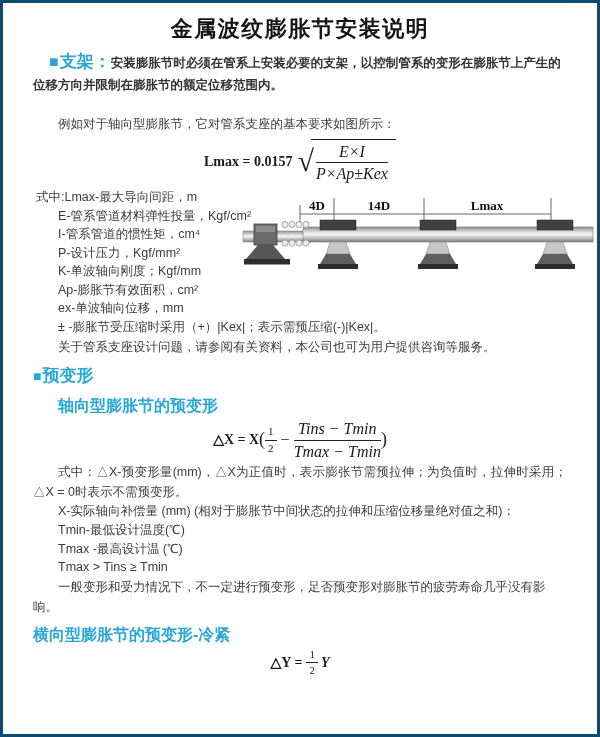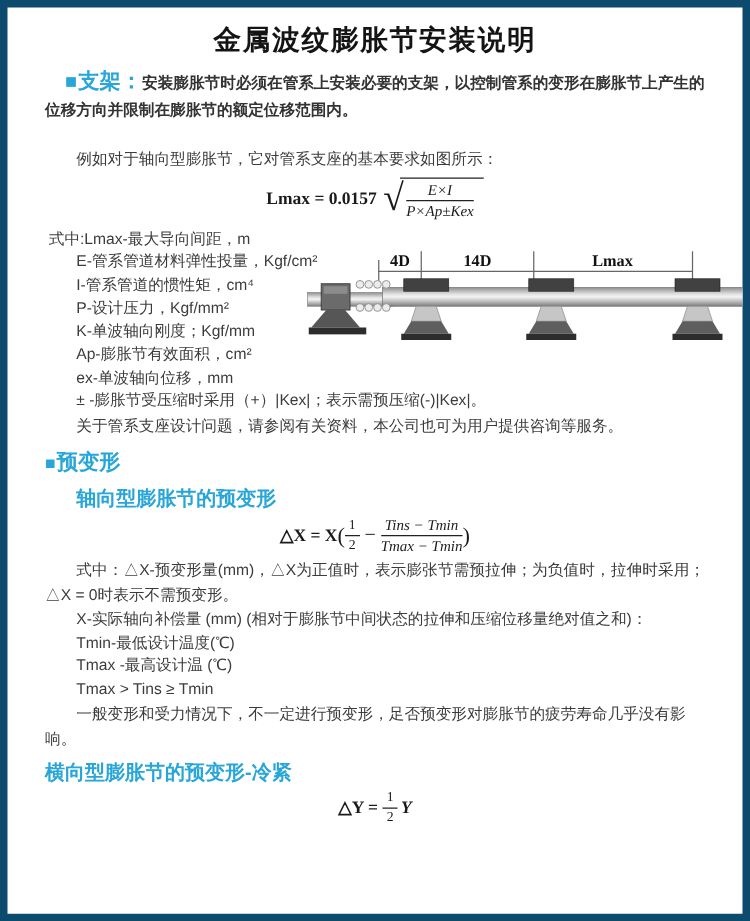--- a/index.html
+++ b/index.html
@@ -1,18 +1,18 @@
 <!DOCTYPE html>
 <html><head>
 <meta charset="utf-8">
 <style>
   html,body { margin:0; padding:0; background:#fbfbfb; }
   .page {
     position:relative; width:600px; height:737px; margin:0 auto;
-    background:#ffffff; border:6px solid #0c4a6e; box-sizing:border-box;
+    background:#ffffff; border:3px solid #0c4a6e; box-sizing:border-box;
     font-family:"Liberation Sans", sans-serif; color:#3c3c3c;
     overflow:hidden;
   }
   .content { padding:0 30px; }
 
   h1.title {
     margin:12px 0 0; text-align:center; font-size:22px; line-height:28px;
     color:#141414; font-weight:bold; letter-spacing:1.5px;
   }
 
@@ -29,21 +29,21 @@
 
   
   .formula { text-align:center; font-family:"Liberation Serif", serif; color:#1b1b1b; }
   .f1 { margin:5px 0 3px; }
   .f2 { margin:3px 0 1px; }
   .f3 { margin:1px 0 0; }
   .f-lhs { font-weight:bold; font-size:14px; vertical-align:middle; }
   .f-rhs { font-weight:bold; font-size:14px; font-style:italic; vertical-align:middle; margin-left:3px; }
   .sqrt-sign { display:inline-block; font-size:30px; line-height:0; vertical-align:middle; margin:0 -3px 0 5px; font-weight:400; transform:translateY(-1px); }
   .radicand { display:inline-block; vertical-align:middle; border-top:1.5px solid #222; padding:2px 8px 1px 5px; }
-  .frac { display:inline-block; vertical-align:middle; text-align:center; line-height:1.2; font-size:12px; }
+  .frac { display:inline-block; vertical-align:middle; text-align:center; line-height:1.2; font-size:16px; }
   .frac .n { display:block; border-bottom:1px solid #222; padding:0 3px 1px; }
   .frac .d { display:block; padding-top:1px; }
   .it { font-style:italic; }
   .sm { font-size:11px; }
   .paren { font-size:18px; vertical-align:middle; }
   .minus { vertical-align:middle; margin:0 4px; }
 
   
   .defs { margin-top:4px; }
   .def-line { font-size:12.5px; line-height:18.5px; color:#3c3c3c; }

